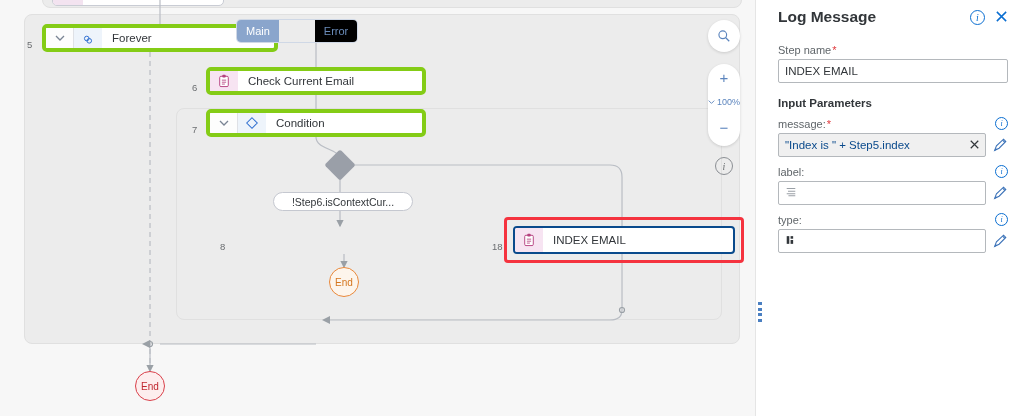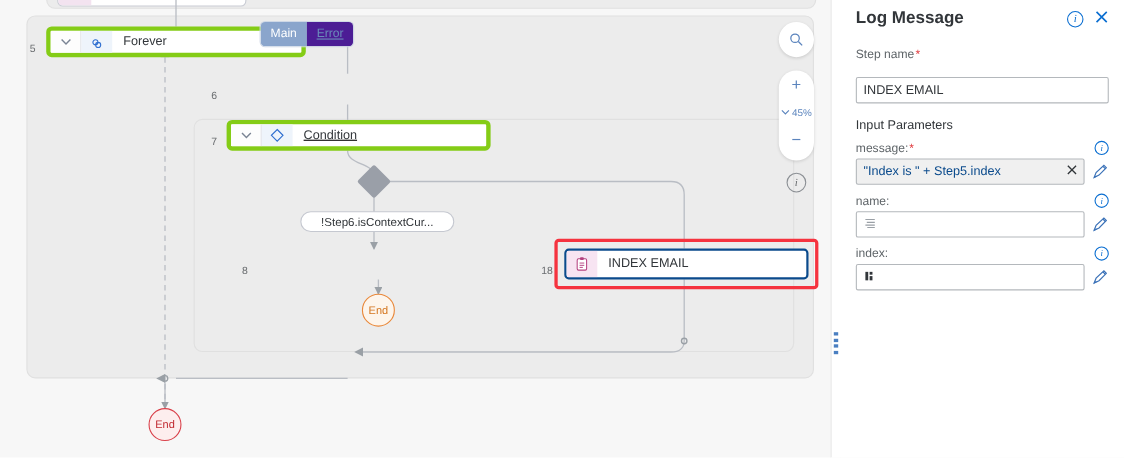--- a/index.html
+++ b/index.html
@@ -72,21 +72,21 @@
     font-size: 9.5px; color: #6a6d70;
     font-family: "Liberation Sans", sans-serif;
   }
 
   #node-forever { left: 42px; top: 24px; width: 236px; }
   #num-5 { left: 27px; top: 39px; }
 
   #node-check { left: 206px; top: 67px; width: 220px; }
   #num-6 { left: 192px; top: 82px; }
 
-  #node-condition { left: 206px; top: 109px; width: 240px; text-decoration: underline; }
+  #node-condition { left: 206px; top: 109px; width: 220px; }
   #num-7 { left: 192px; top: 124px; }
 
   #node-notfound { left: 233px; top: 226px; width: 222px; }
   #num-8 { left: 220px; top: 241px; }
 
   #node-index { left: 513px; top: 226px; width: 222px;
     border: 2px solid #0a4a8c; border-radius: 4px; }
   #num-10 { left: 492px; top: 241px; }
 
   
@@ -96,27 +96,28 @@
     background: transparent;
     pointer-events: none;
   }
 
   
   #tabs-main-error {
     position: absolute; left: 237px; top: 20px;
     display: flex; height: 22px;
     border-radius: 4px; overflow: hidden;
     box-shadow: 0 0 0 1px #cfd8e6;
+    gap: 36px;
   }
   #tabs-main-error .t {
     display: flex; align-items: center; justify-content: center;
     font-size: 11px; padding: 0 9px; height: 100%;
   }
   #tabs-main-error .t.active { background: #8aa5cc; color: #ffffff; }
-  #tabs-main-error .t.inactive { background: #4c1d95; color: #6a8cba; text-decoration: underline; }
+  #tabs-main-error .t.inactive { background: #000000; color: #6a8cba; }
 
   
   #gateway {
     position: absolute; left: 329px; top: 154px;
     width: 22px; height: 22px;
     background: #9a9fa8;
     transform: rotate(45deg);
     border-radius: 2px;
   }
 
@@ -211,21 +212,21 @@
   #panel-title {
     flex: 1; font-size: 15.5px; font-weight: bold; color: #32363a;
   }
   #panel-header .hicon { margin-left: 10px; }
   #close-x {
     color: #0a6ed1; font-size: 15px; line-height: 1;
     font-family: "Liberation Sans", sans-serif;
   }
 
   .fieldlabel {
-    font-size: 11px; color: #5f6569; margin-top: 10px; margin-bottom: 14px;
+    font-size: 11px; color: #5f6569; margin-top: 10px; margin-bottom: 3px;
     display: flex; align-items: center;
   }
   .req { color: #e0383c; margin-left: 1px; font-size: 11px; }
 
   .inp {
     width: 100%; height: 24px;
     border: 1px solid #b4b8bc; border-radius: 2px;
     background: #ffffff;
     display: flex; align-items: center;
     padding: 0 6px;
@@ -241,21 +242,21 @@
   #panel-tabs .ptab {
     font-size: 12px; color: #6a6d70;
     padding-bottom: 7px;
   }
   #panel-tabs .ptab.active {
     color: #0a6ed1; font-weight: normal;
     box-shadow: inset 0 -3px 0 0 #0a6ed1;
   }
 
   #section-title {
-    font-size: 11.5px; font-weight: normal; color: #32363a;
+    font-size: 11.5px; font-weight: bold; color: #32363a;
     margin-top: 14px;
   }
 
   .param-row { margin-top: 8px; }
   .param-head {
     display: flex; align-items: center;
     font-size: 11px; color: #5f6569; margin-bottom: 3px; justify-content: flex-end;
   }
   .param-head .spacer { flex: 1; }
   .param-input-line { display: flex; align-items: center; gap: 6px; }
@@ -338,20 +339,30 @@
       </div>
       <div class="lbl">Forever</div>
     </div>
 
     <div id="tabs-main-error">
       <div class="t active">Main</div>
       <div class="t inactive">Error</div>
     </div>
 
     <div class="stepnum" id="num-6">6</div>
+    <div class="node" id="node-check">
+      <div class="ic pink">
+        <svg viewBox="0 0 14 16" width="12" height="14">
+          <rect x="2" y="2.5" width="10" height="12" rx="1.4" stroke="#b5407f" stroke-width="1.1" fill="#ffffff"></rect>
+          <rect x="5" y="0.8" width="4" height="3" rx="1" fill="#b5407f"></rect>
+          <path d="M4.5,7 H9.5 M4.5,9.4 H9.5 M4.5,11.6 H8" stroke="#b5407f" stroke-width="1"></path>
+        </svg>
+      </div>
+      <div class="lbl">Check Current Email</div>
+    </div>
 
     <div class="stepnum" id="num-7">7</div>
     <div class="node" id="node-condition">
       <div class="caret">
         <svg viewBox="0 0 12 12">
             <path d="M2,4 L6,8 L10,4" stroke="#7a8494" stroke-width="1.3" fill="none"></path>
           </svg>
       </div>
       <div class="ic blue">
         <svg viewBox="0 0 16 16" width="14" height="14">
@@ -388,21 +399,21 @@
         <circle cx="6.6" cy="6.6" r="4.4" stroke="#5b84bd" stroke-width="1.3" fill="none"></circle>
         <path d="M10,10 L14,14" stroke="#5b84bd" stroke-width="1.4"></path>
       </svg>
     </div>
     <div id="zoom-stack">
       <div class="zbtn">+</div>
       <div id="zoom-level">
         <svg width="8" height="8" viewBox="0 0 10 10">
             <path d="M1,3 L5,7 L9,3" stroke="#5b84bd" stroke-width="1.3" fill="none"></path>
           </svg>
-        <span>45%</span>
+        <span>100%</span>
       </div>
       <div class="zbtn">−</div>
     </div>
     <div id="canvas-info">
       <div class="info-circ">i</div>
     </div>
   </div>
 
   <div id="splitter">
     <div id="splitter-grip">
@@ -461,21 +472,21 @@
             <path d="M3,15 L5,10 L13,2.5 L15.5,5 L8,12.6 z" stroke="#3b72b8" stroke-width="1.2" fill="none"></path>
             <path d="M12,3.6 L14.4,6" stroke="#3b72b8" stroke-width="1.2"></path>
             <path d="M3,15 L5.4,13.4" stroke="#3b72b8" stroke-width="1.2"></path>
           </svg>
         </span>
       </div>
     </div>
 
     <div class="param-row">
       <div class="param-head">
-        <span>name:</span>
+        <span>label:</span>
         <span class="spacer"></span>
         <span>
           <span class="info-circ info-sm" style="border-color:#0a6ed1;color:#0a6ed1;font-size:8px;">i</span>
         </span>
       </div>
       <div class="param-input-line">
         <div class="val-field">
           <span>
             <svg width="12" height="12" viewBox="0 0 14 14">
               <path d="M2,3 H12 M3.5,6 H12 M2,9 H12 M4,11.5 H12" stroke="#9aa0a6" stroke-width="1.2"></path>
@@ -488,21 +499,21 @@
             <path d="M3,15 L5,10 L13,2.5 L15.5,5 L8,12.6 z" stroke="#3b72b8" stroke-width="1.2" fill="none"></path>
             <path d="M12,3.6 L14.4,6" stroke="#3b72b8" stroke-width="1.2"></path>
             <path d="M3,15 L5.4,13.4" stroke="#3b72b8" stroke-width="1.2"></path>
           </svg>
         </span>
       </div>
     </div>
 
     <div class="param-row">
       <div class="param-head">
-        <span>index:</span>
+        <span>type:</span>
         <span class="spacer"></span>
         <span>
           <span class="info-circ info-sm" style="border-color:#0a6ed1;color:#0a6ed1;font-size:8px;">i</span>
         </span>
       </div>
       <div class="param-input-line">
         <div class="val-field">
           <span>
             <svg width="12" height="12" viewBox="0 0 14 14">
               <rect x="2" y="2.5" width="3" height="9" fill="#32363a"></rect>

